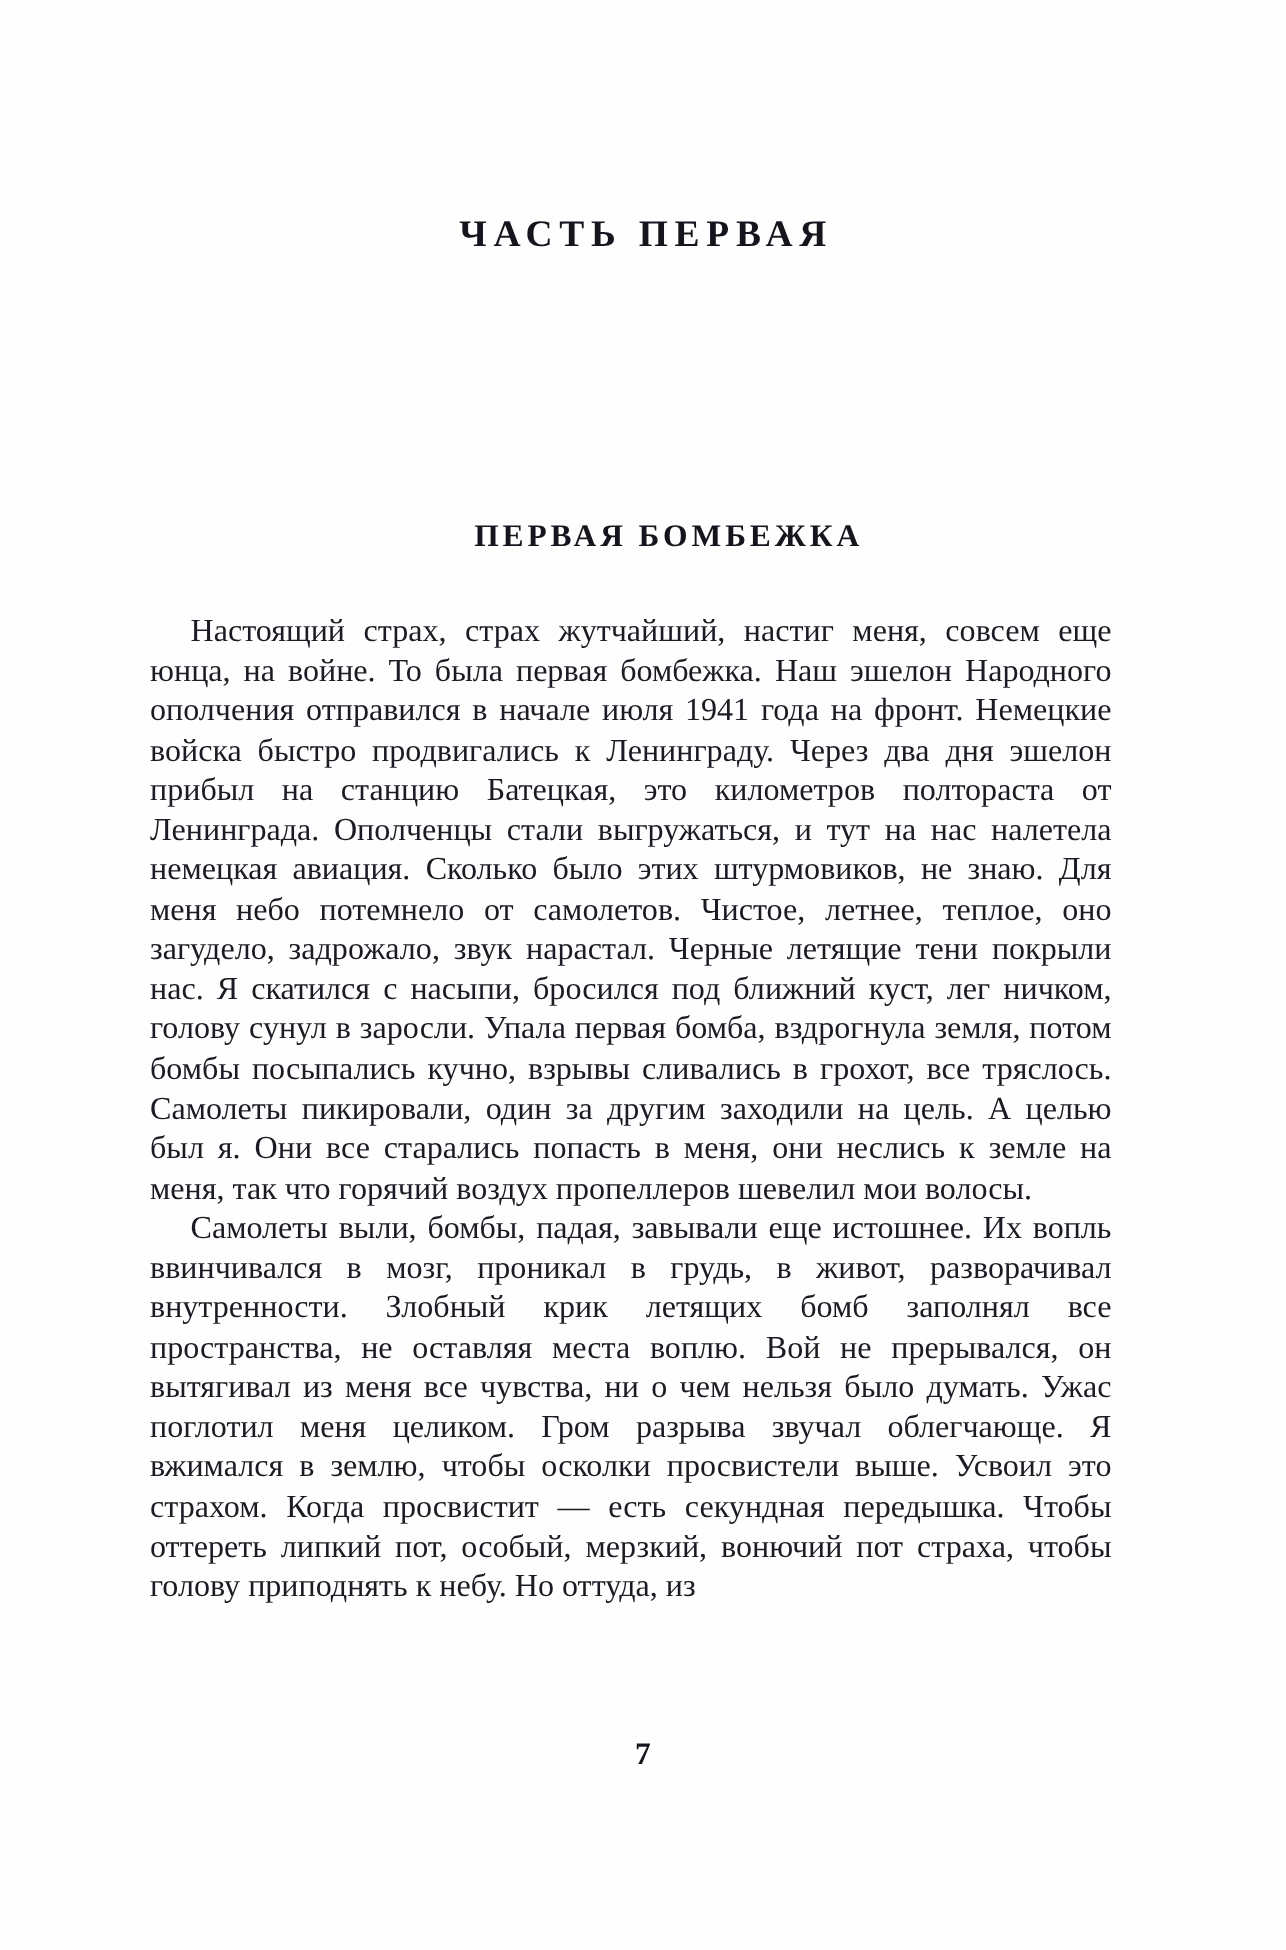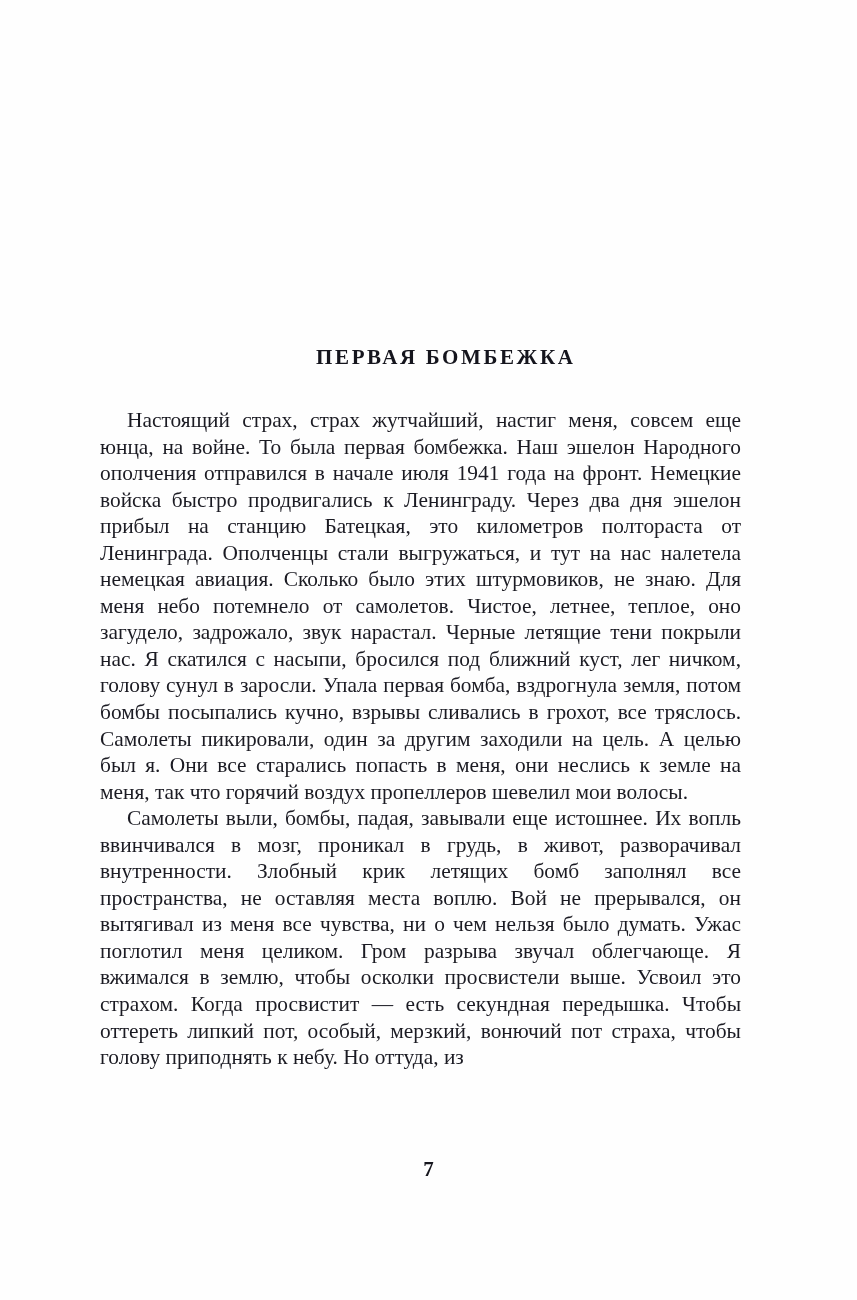--- a/index.html
+++ b/index.html
@@ -85,20 +85,21 @@
     font-size: 21px;
     font-weight: bold;
     color: #15151d;
   }
 </style>
 </head>
 <body>
 
 <div class="page">
 
+  <div class="part-title">ЧАСТЬ ПЕРВАЯ</div>
 
   <div class="chapter-title">ПЕРВАЯ БОМБЕЖКА</div>
 
   <div class="textblock">
     <p>Настоящий страх, страх жутчайший, настиг меня, совсем еще юнца, на войне. То была первая бомбежка. Наш эшелон Народного ополчения отправился в начале июля 1941 года на фронт. Немецкие войска быстро продвигались к Ленинграду. Через два дня эшелон прибыл на станцию Батецкая, это километров полтораста от Ленинграда. Ополченцы стали выгружаться, и тут на нас налетела немецкая авиация. Сколько было этих штурмовиков, не знаю. Для меня небо потемнело от самолетов. Чистое, летнее, теплое, оно загудело, задрожало, звук нарастал. Черные летящие тени покрыли нас. Я скатился с насыпи, бросился под ближний куст, лег ничком, голову сунул в заросли. Упала первая бомба, вздрогнула земля, потом бомбы посыпались кучно, взрывы сливались в грохот, все тряслось. Самолеты пикировали, один за другим заходили на цель. А целью был я. Они все старались попасть в меня, они неслись к земле на меня, так что горячий воздух пропеллеров шевелил мои волосы.</p>
     <p>Самолеты выли, бомбы, падая, завывали еще истошнее. Их вопль ввинчивался в мозг, проникал в грудь, в живот, разворачивал внутренности. Злобный крик летящих бомб заполнял все пространства, не оставляя места воплю. Вой не прерывался, он вытягивал из меня все чувства, ни о чем нельзя было думать. Ужас поглотил меня целиком. Гром разрыва звучал облегчающе. Я вжимался в землю, чтобы осколки просвистели выше. Усвоил это страхом. Когда просвистит — есть секундная передышка. Чтобы оттереть липкий пот, особый, мерзкий, вонючий пот страха, чтобы голову приподнять к небу. Но оттуда, из</p>
   </div>
 
   <div class="folio">7</div>
 

